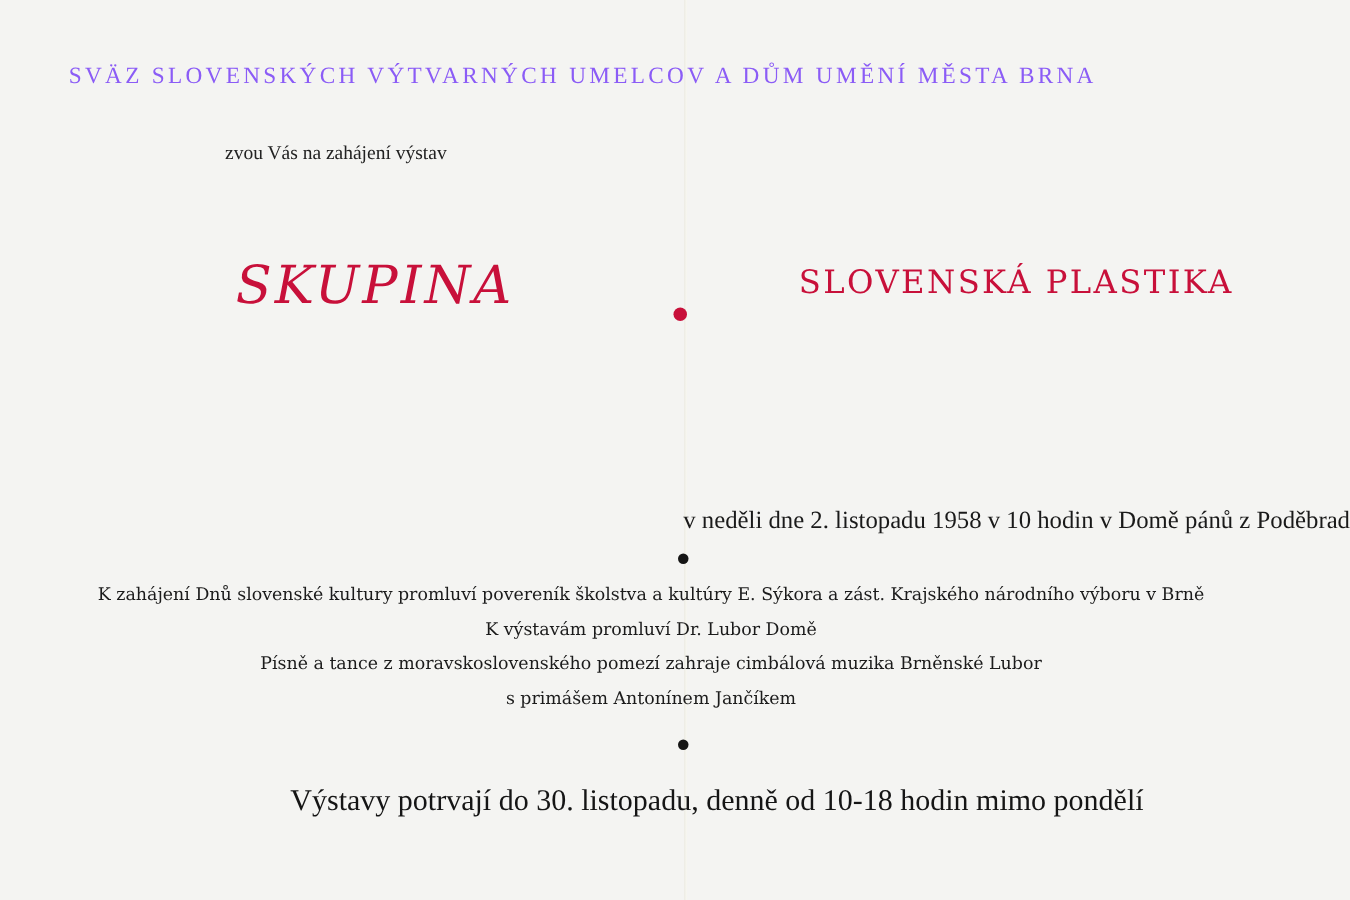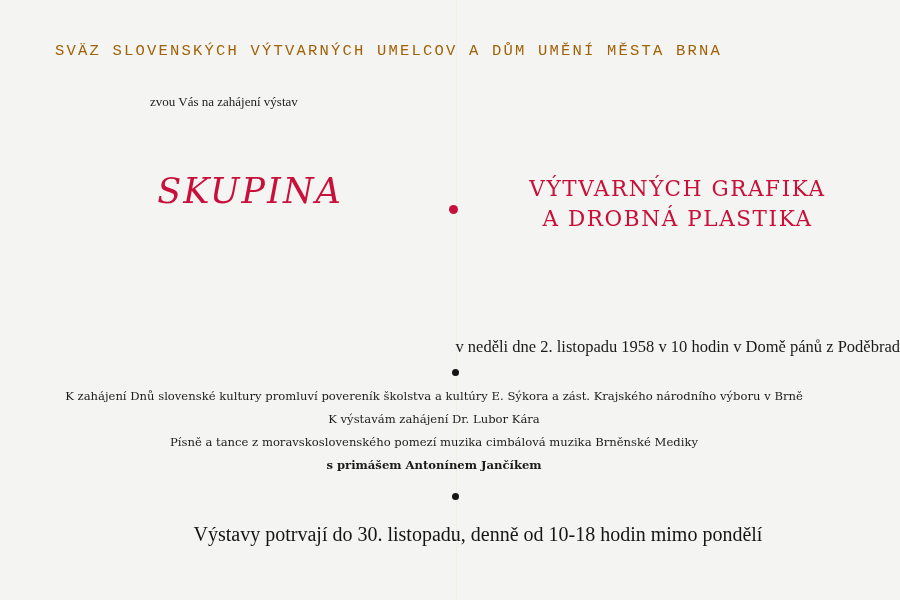--- a/index.html
+++ b/index.html
@@ -10,22 +10,22 @@
     font-family: "DejaVu Serif", serif;
     color: #1a1a1a;
   }
   .fold {
     position: absolute; left: 456px; top: 0; width: 2px; height: 600px;
     background: linear-gradient(to right, #ecebe3, #f8f8f2);
   }
   .abs { position: absolute; white-space: nowrap; }
   .header {
     left: 0; width: 777px; top: 42px; text-align: center;
-    font-family: Liberation Mono, monospace; font-size: 15.5px; letter-spacing: 2.2px;
-    color: #a16207;
+    font-family: Liberation Serif, serif; font-size: 15.5px; letter-spacing: 2.2px;
+    color: #8b5cf6;
   }
   .invite {
     left: 150px; top: 94px; font-size: 13px;
     font-family: "Liberation Serif", serif; color: #222;
   }
   .red { color: #c8103a; }
   .left-title {
     left: 40px; width: 420px; top: 168px; text-align: center;
     font-family: "DejaVu Serif", serif; font-size: 35px; line-height: 46px;
     letter-spacing: 2px;
@@ -66,28 +66,27 @@
 
 <div class="abs invite">zvou Vás na zahájení výstav</div>
 
 <div class="abs left-title red">
   <div>SKUPINA</div>
 </div>
 
 <div class="dot-red"></div>
 
 <div class="abs right-title red">
-  <div>VÝTVARNÝCH GRAFIKA</div>
-  <div>A DROBNÁ PLASTIKA</div>
+  <div>SLOVENSKÁ PLASTIKA</div>
 </div>
 
 <div class="abs date-line">v neděli dne 2. listopadu 1958 v 10 hodin v Domě pánů z Poděbrad</div>
 
 <div class="dot-black" style="top:369px;"></div>
 
 <div class="abs small" style="top:389px;">K zahájení Dnů slovenské kultury promluví povereník školstva a kultúry E. Sýkora a zást. Krajského národního výboru v Brně</div>
-<div class="abs small" style="top:412px;">K výstavám zahájení Dr. Lubor Kára</div>
-<div class="abs small" style="top:435px;">Písně a tance z moravskoslovenského pomezí muzika cimbálová muzika Brněnské Mediky</div>
-<div class="abs small" style="top:458px;font-weight:bold;">s primášem Antonínem Jančíkem</div>
+<div class="abs small" style="top:412px;">K výstavám promluví Dr. Lubor Domě</div>
+<div class="abs small" style="top:435px;">Písně a tance z moravskoslovenského pomezí zahraje cimbálová muzika Brněnské Lubor</div>
+<div class="abs small" style="top:458px;">s primášem Antonínem Jančíkem</div>
 
 <div class="dot-black" style="top:493px;"></div>
 
 <div class="abs closing">Výstavy potrvají do 30. listopadu, denně od 10-18 hodin mimo pondělí</div>
 
 </body></html>

